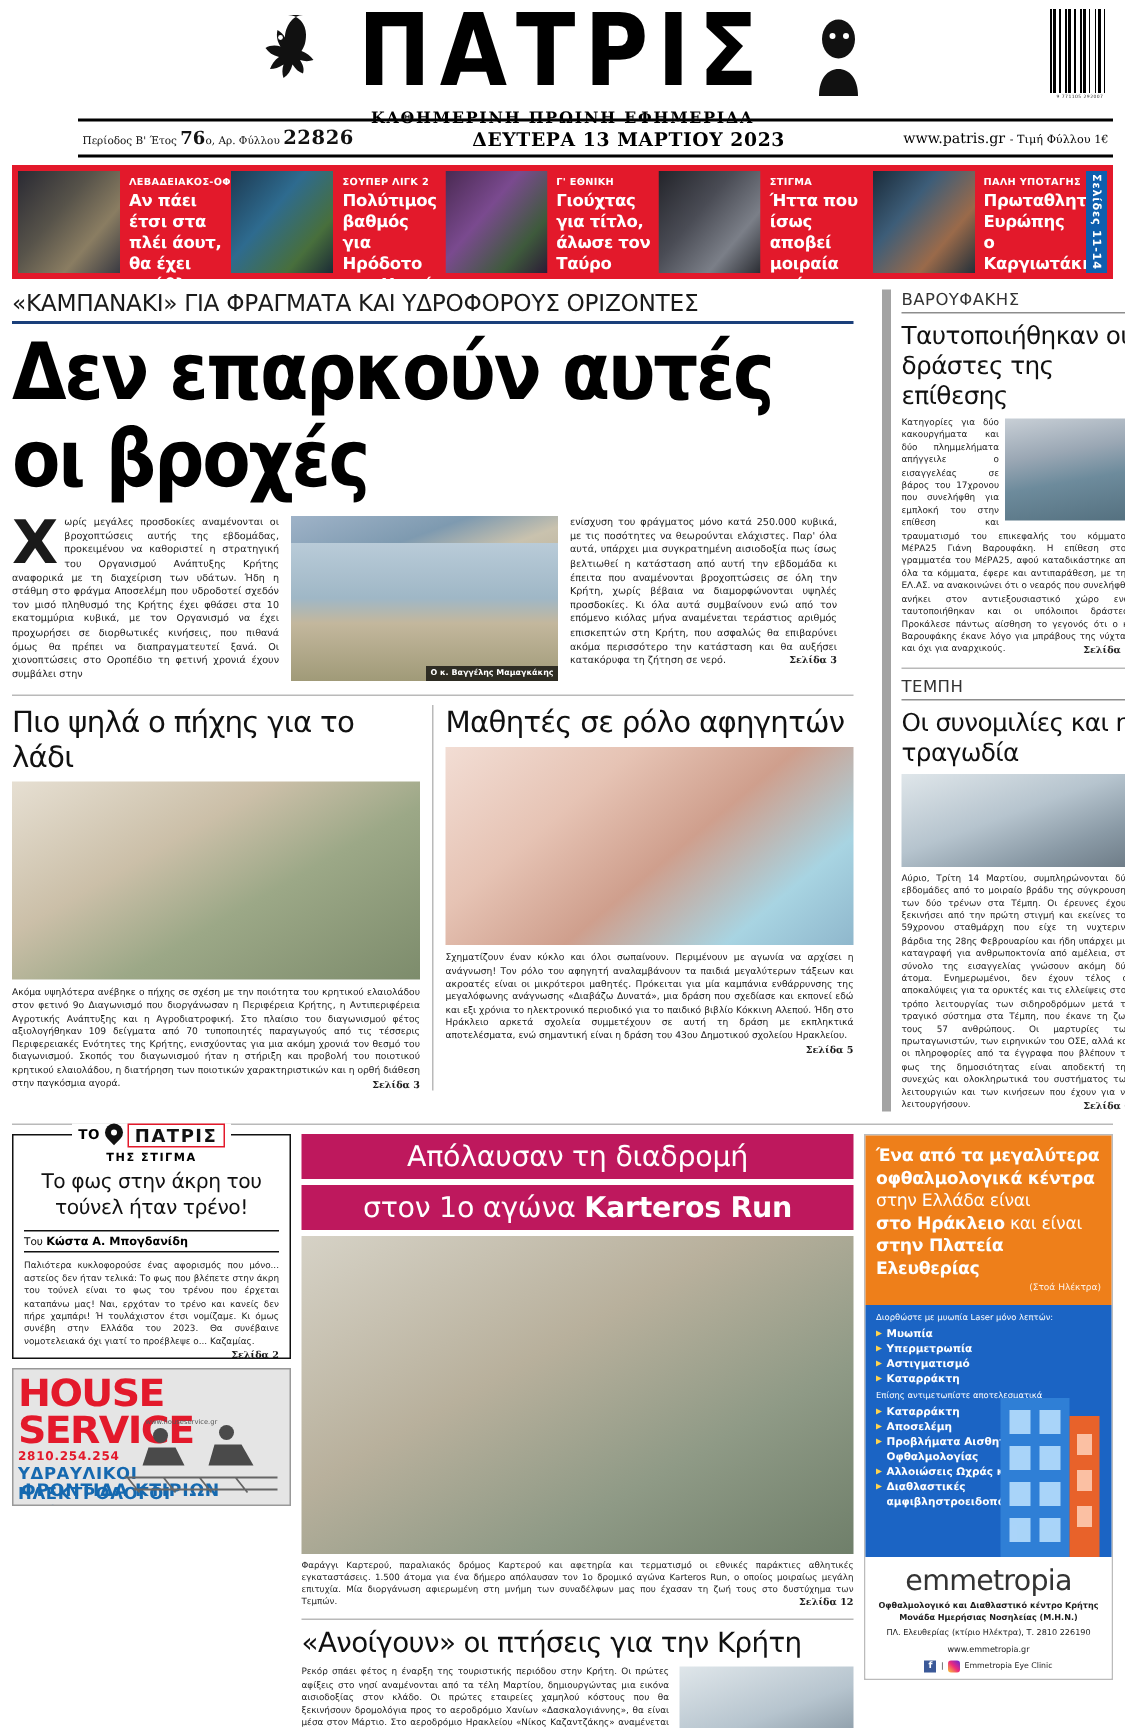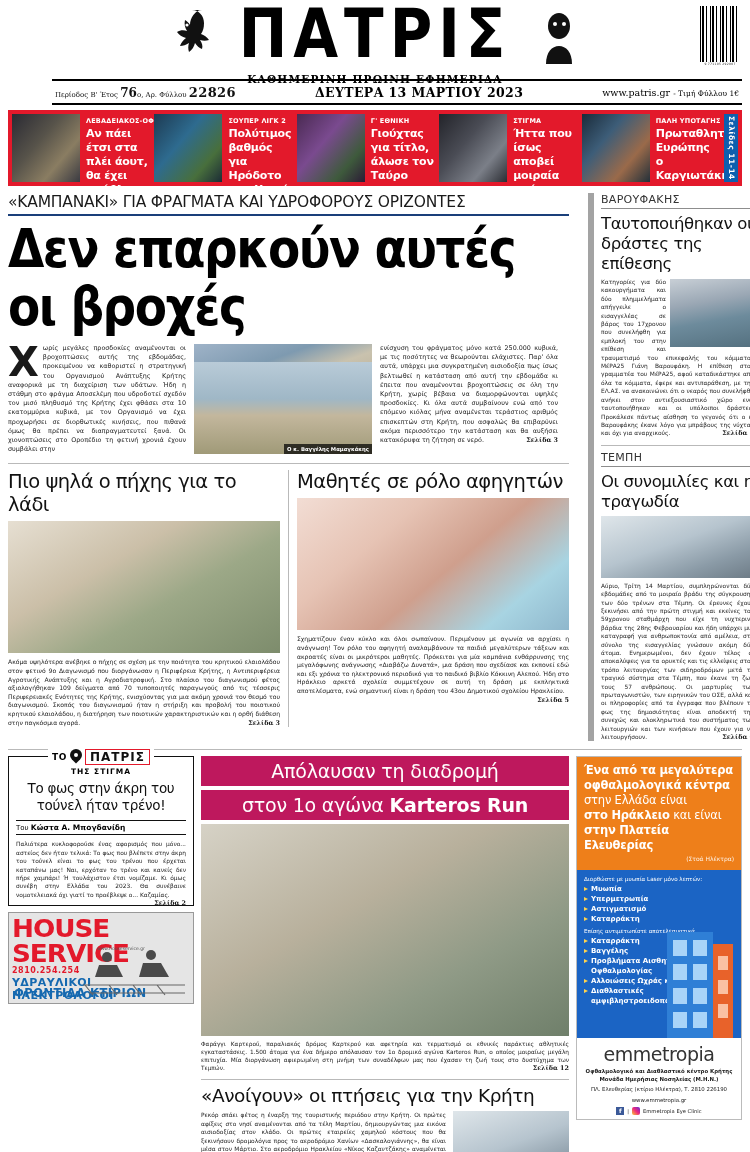--- a/index.html
+++ b/index.html
@@ -438,21 +438,21 @@
           <div class="em-small">(Στοά Ηλέκτρα)</div>
         </div>
         <div class="em-mid">
           <div class="em-sub">Διορθώστε με μυωπία Laser μόνο λεπτών:</div>
           <div class="em-li">Μυωπία</div>
           <div class="em-li">Υπερμετρωπία</div>
           <div class="em-li">Αστιγματισμό</div>
           <div class="em-li">Καταρράκτη</div>
           <div class="em-sub" style="margin-top:4px;">Επίσης αντιμετωπίστε αποτελεσματικά</div>
           <div class="em-li">Καταρράκτη</div>
-          <div class="em-li">Βαγγέλης</div>
+          <div class="em-li">Αποσελέμη</div>
           <div class="em-li">Προβλήματα Αισθητικής Οφθαλμολογίας</div>
           <div class="em-li">Αλλοιώσεις Ωχράς κηλίδας</div>
           <div class="em-li">Διαθλαστικές αμφιβληστροειδοπάθεια</div>
           <div class="em-bld">
             <svg viewBox="0 0 92 120" width="92" height="120" aria-hidden="true">
               <rect x="18" y="14" width="46" height="106" fill="#2f7fd6"></rect>
               <rect x="64" y="26" width="20" height="94" fill="#e8622a"></rect>
               <g fill="#bfe3ff" opacity=".85">
                 <rect x="24" y="22" width="14" height="16"></rect>
                   <rect x="44" y="22" width="14" height="16"></rect>

